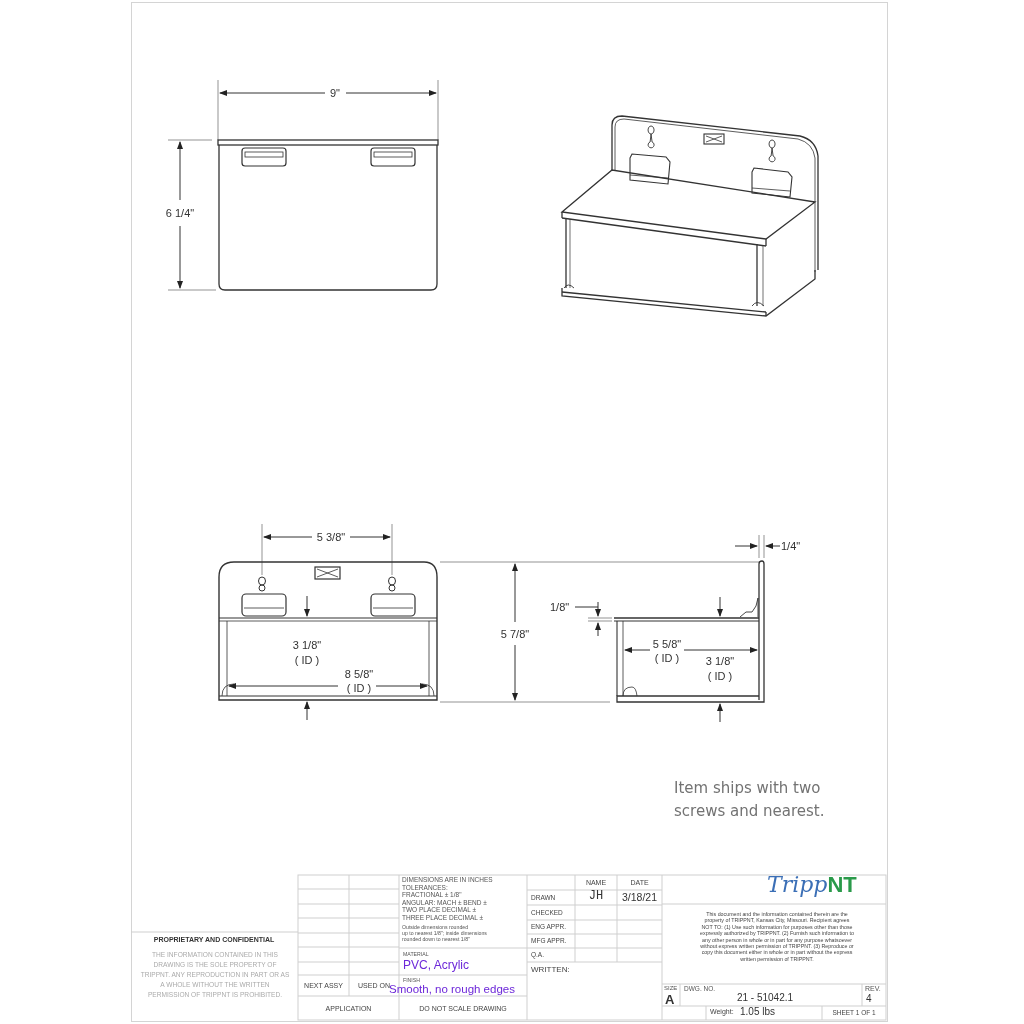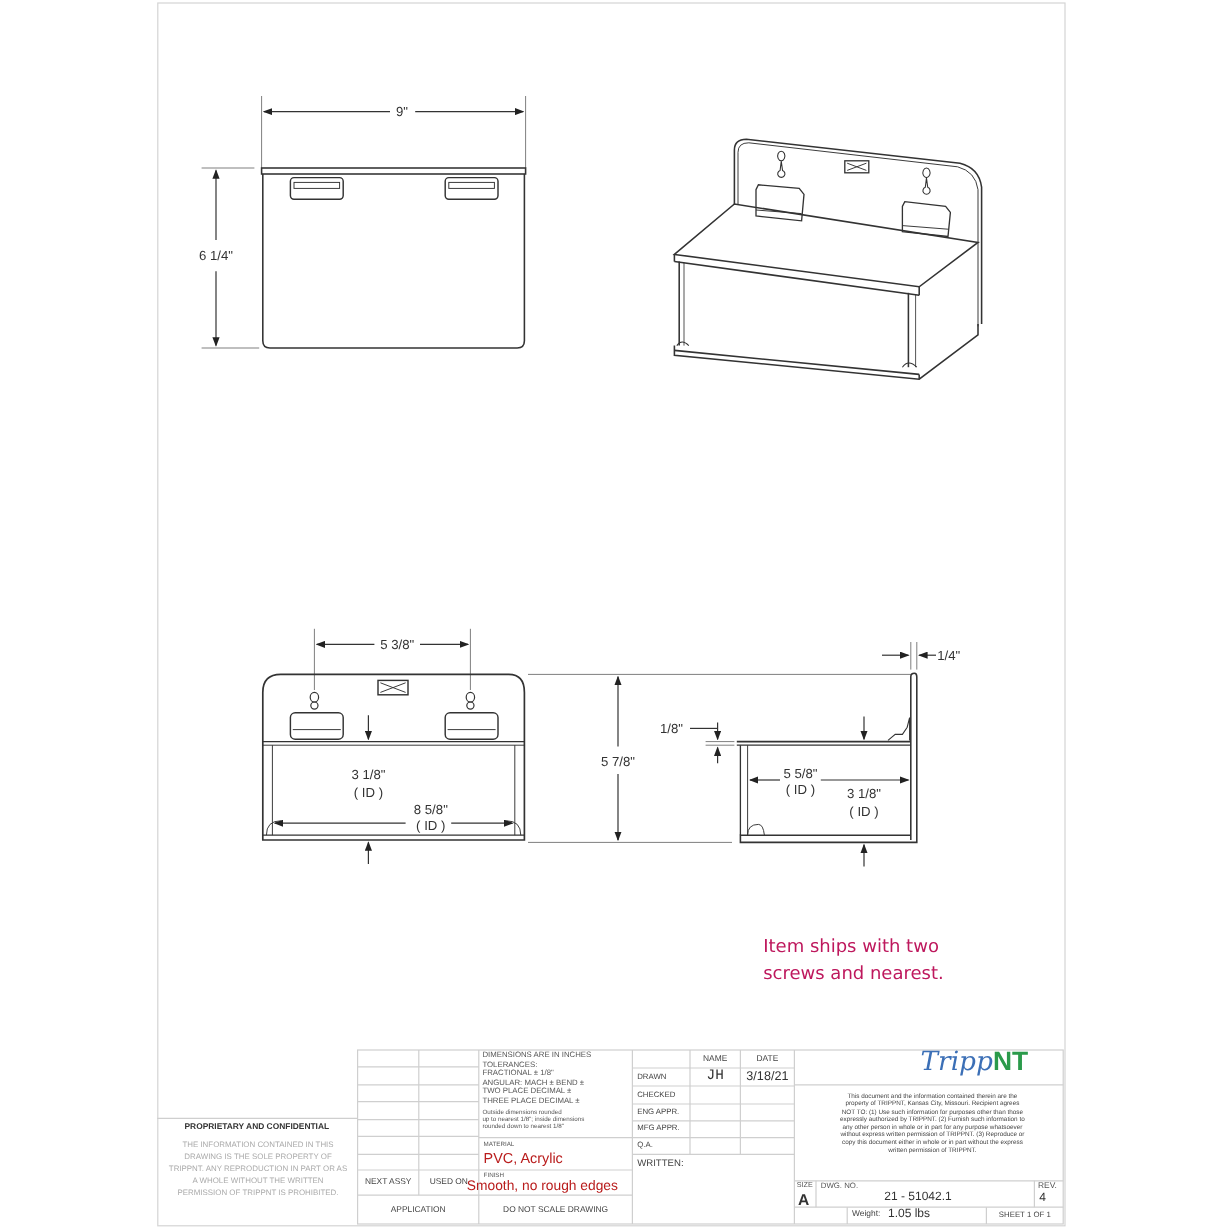--- a/index.html
+++ b/index.html
@@ -1,26 +1,26 @@
 <!DOCTYPE html>
 <html><head>
 <meta charset="utf-8">
 <style>
   html, body { margin:0; padding:0; background:#ffffff; }
   body { width:1024px; height:1024px; position:relative; overflow:hidden; font-family:"Liberation Sans", sans-serif; color:#222; }
   .sheet { position:absolute; left:131px; top:2px; width:755px; height:1018px; border:1px solid #d4d4d4; background:#fff; }
   svg.drawing { position:absolute; left:0; top:0; width:1024px; height:1024px; }
   .dim { font-family:"Liberation Sans", sans-serif; font-size:11px; fill:#333; }
-  .note { position:absolute; left:636px; top:777px; font-family:"DejaVu Sans", sans-serif; font-size:15px; line-height:23px; color:#be185d; }
+  .note { position:absolute; left:674px; top:777px; font-family:"DejaVu Sans", sans-serif; font-size:15px; line-height:23px; color:#737373; }
   
   .tb { position:absolute; font-family:"Liberation Sans", sans-serif; color:#333; }
   .small { font-size:6.5px; line-height:7.5px; color:#555; }
   .tiny { font-size:5.2px; line-height:6px; color:#555; }
   .lbl { font-size:7px; color:#444; }
-  .big { font-size:12px; color:#b91c1c; }
+  .big { font-size:12px; color:#6d28d9; }
   .prop-title { position:absolute; left:134px; top:936px; width:160px; text-align:center; font-size:7px; font-weight:bold; color:#333; }
   .prop-text { position:absolute; left:140px; top:950px; width:150px; text-align:center; font-size:6.6px; line-height:10px; color:#aaa; }
   .legal { position:absolute; left:700px; top:911px; width:154px; text-align:center; font-size:5.3px; line-height:6.4px; color:#444; }
   .logo { position:absolute; left:732px; top:872px; font-size:22px; font-family:"DejaVu Serif", serif; font-style:italic; color:#3b6fb6;margin-left:35px; }
   .logo b { font-family:"Liberation Sans", sans-serif; font-style:normal; color:#2a9a4a; font-weight:bold; font-size:22px; }
 </style>
 </head>
 <body>
 
 <div class="sheet"></div>

